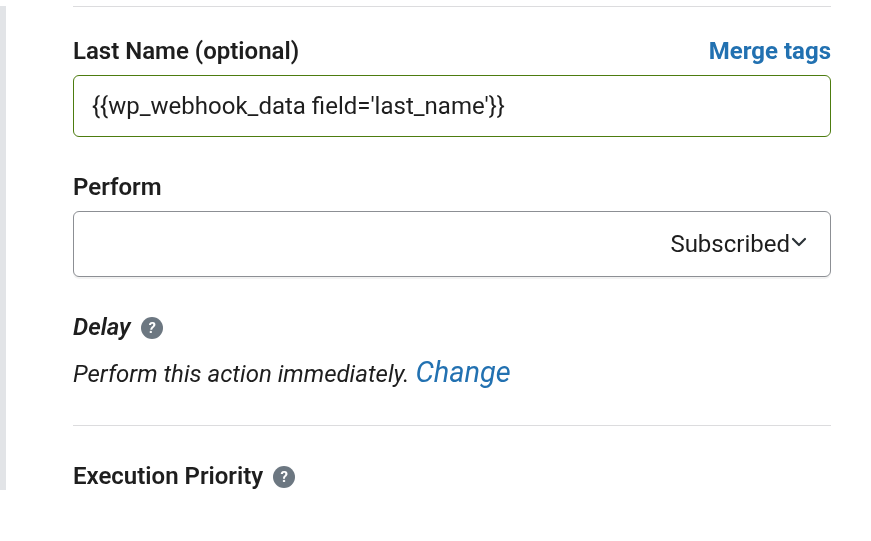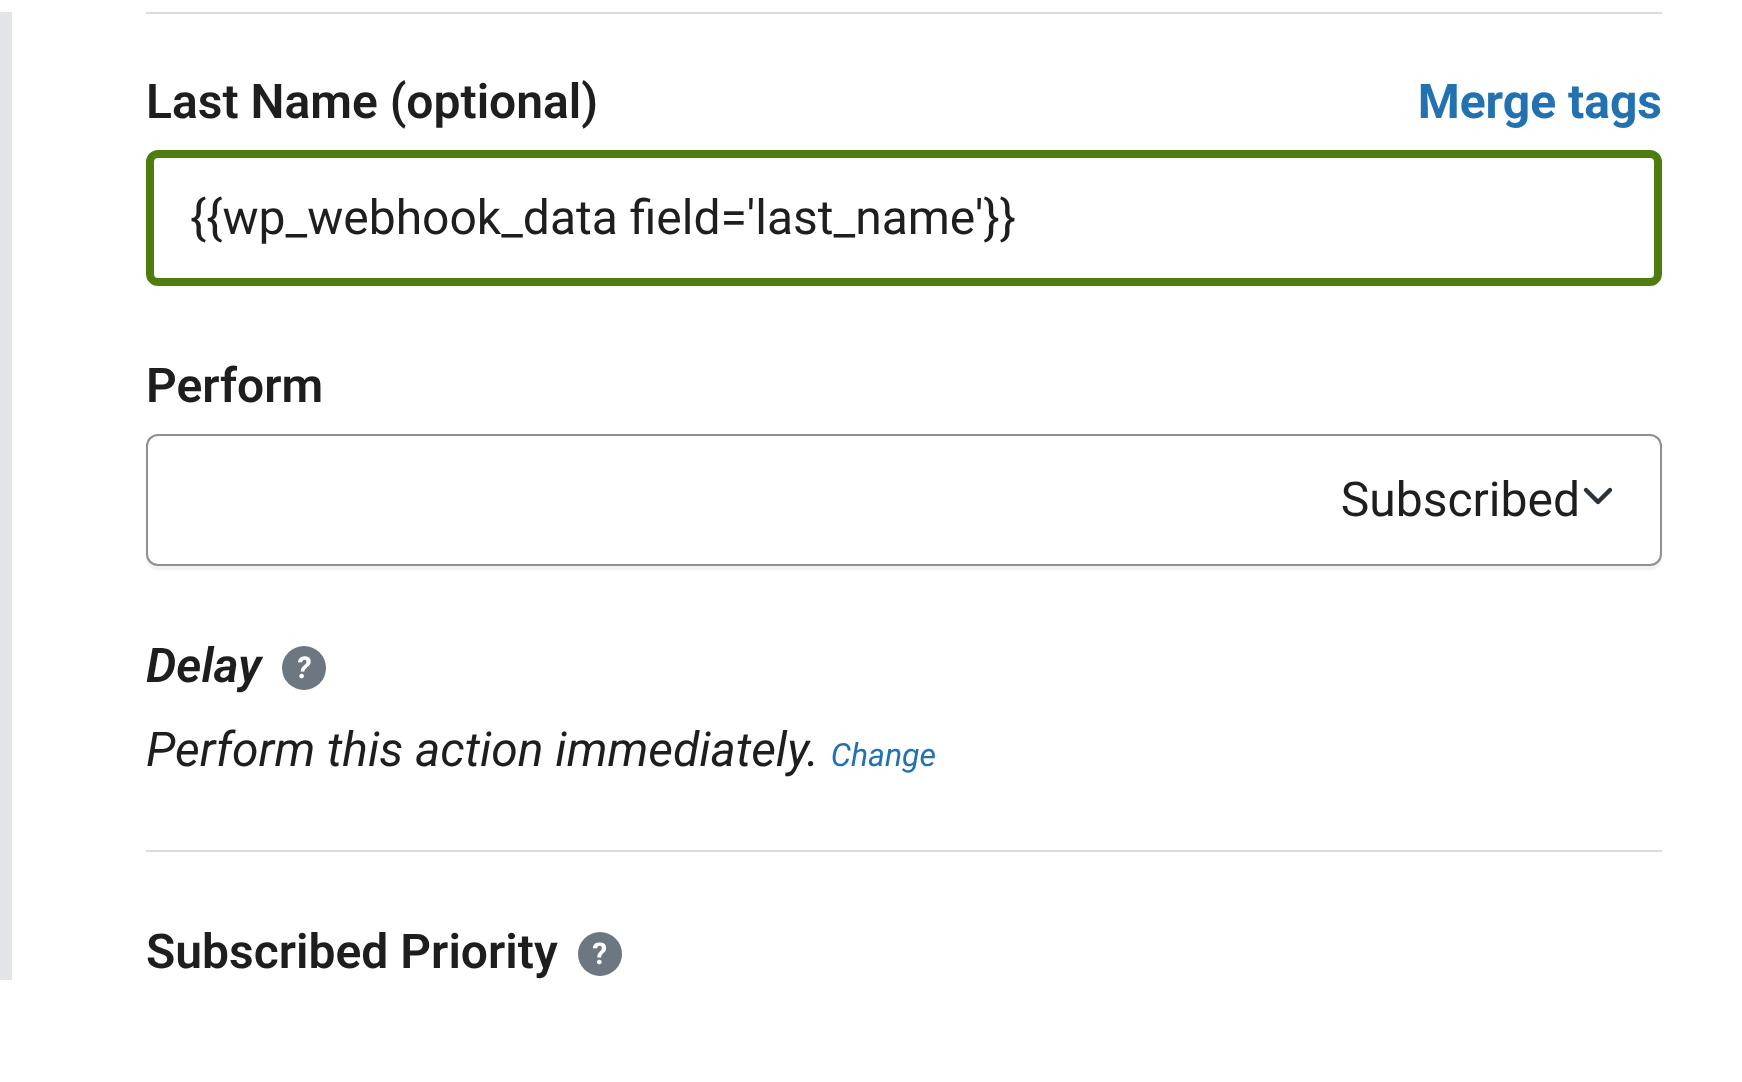--- a/index.html
+++ b/index.html
@@ -32,33 +32,33 @@
     font-weight:600;
     color:#1e1e1e;
   }
   .link{
     font-size:24px;
     font-weight:700;
     color:#2271b1;
     cursor:pointer;
   }
   .link-inline{
-    font-size:16px;
+    font-size:29px;
     font-weight:400;
     color:#2271b1;
     cursor:pointer;
     margin-top:21px;
   }
   .input{
     width:100%;
     box-sizing:border-box;
     font-family:inherit;
     font-size:24px;
     padding:16px 18px;
-    border:4px solid #4d7c0f;
+    border:1px solid #4d7c0f;
     border-radius:6px;
     background:#fff;
     color:#1e1e1e;
   }
   .group{
     margin-bottom:36px;
   }
   .select-wrap{
     position:relative;
     text-align:right;
@@ -146,17 +146,17 @@
     </div>
     <div class="body-text">
       <span>Perform this action immediately. </span><span class="link-inline">Change</span>
     </div>
   </div>
 
   <div class="divider"></div>
 
   <div class="group" style="margin-bottom:0;">
     <div>
-      <span class="label">Subscribed Priority</span>
+      <span class="label">Execution Priority</span>
       <span class="help-icon">?</span>
     </div>
   </div>
 </div>
 
 </body></html>

